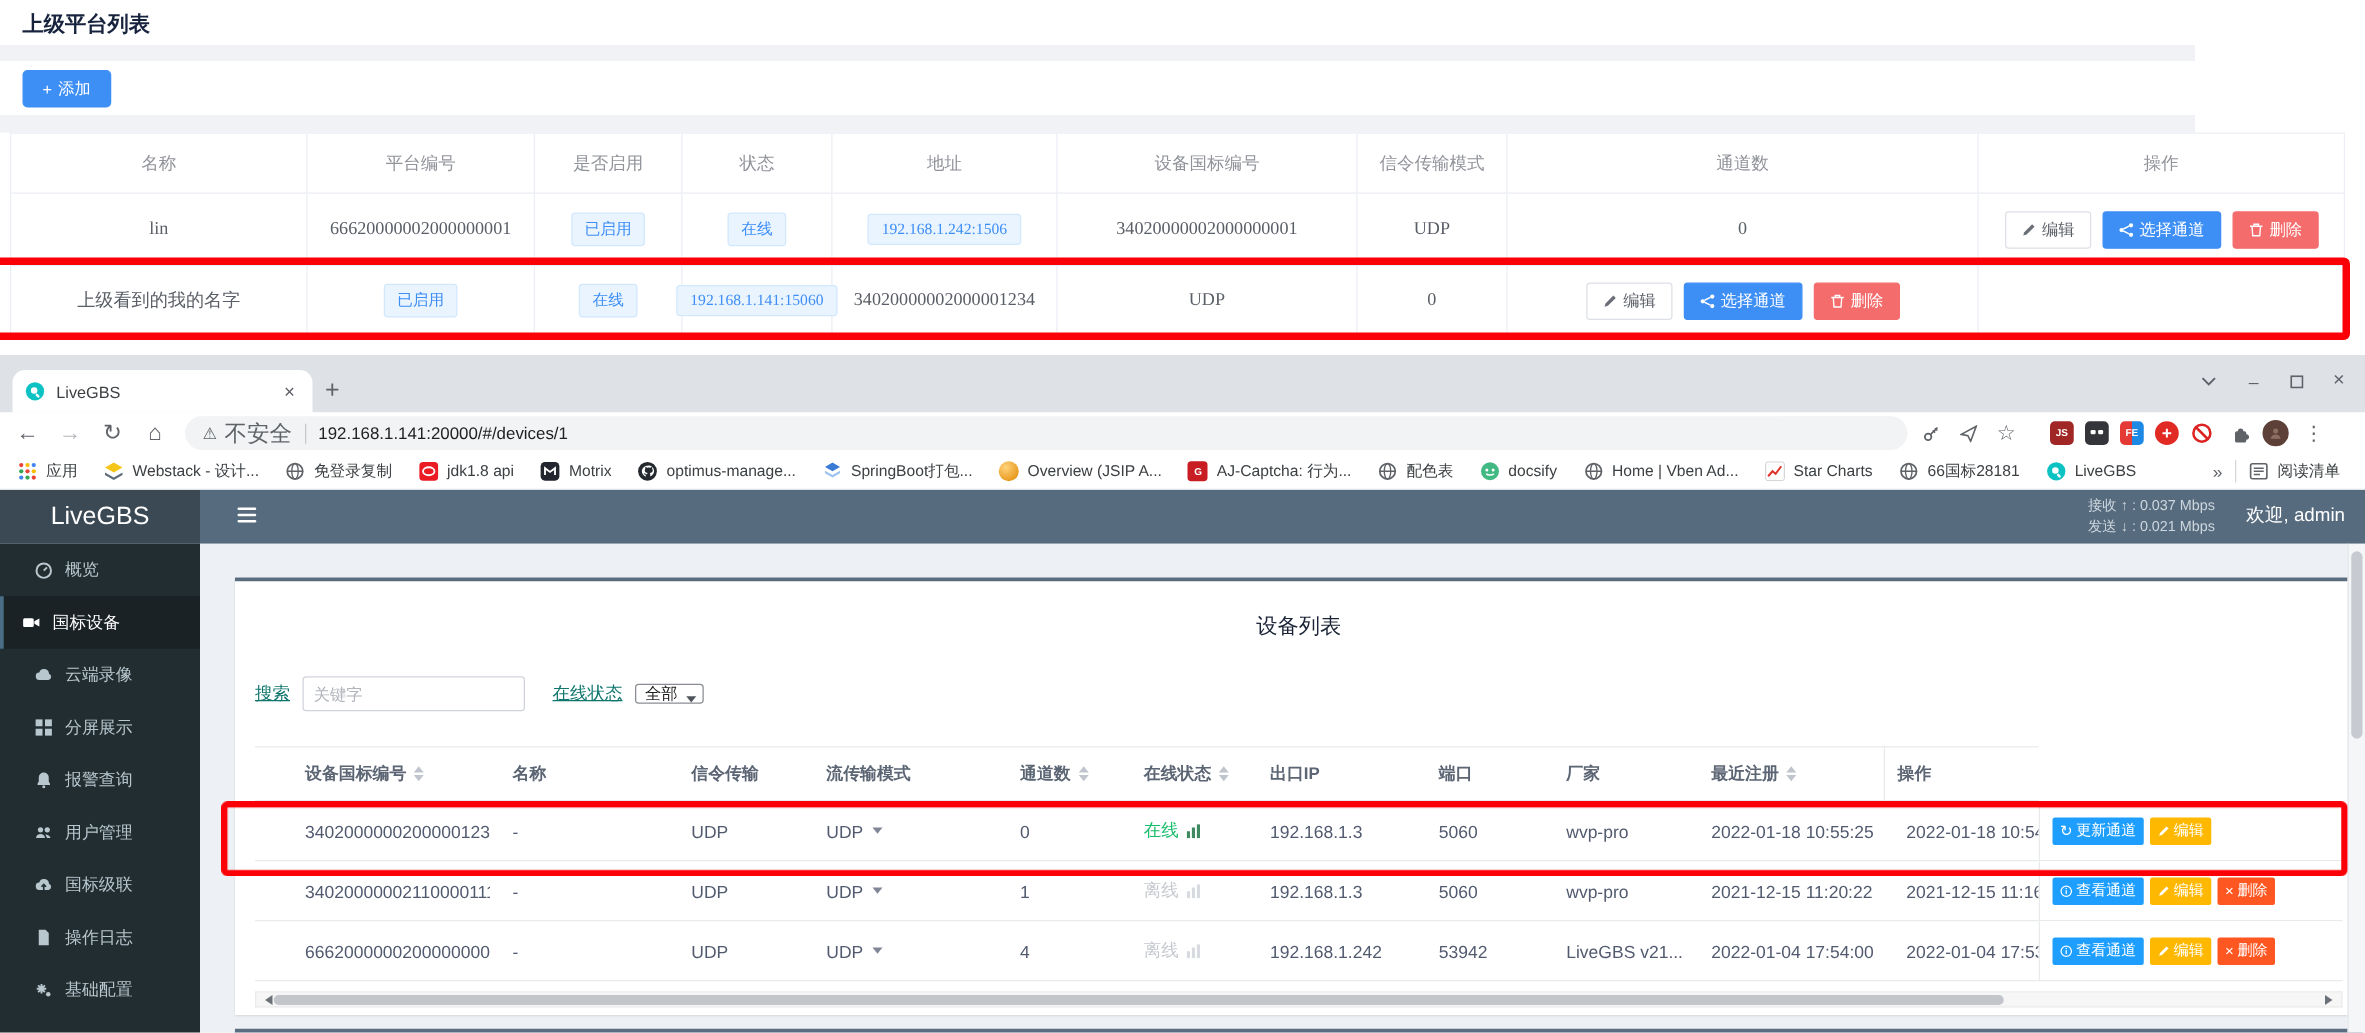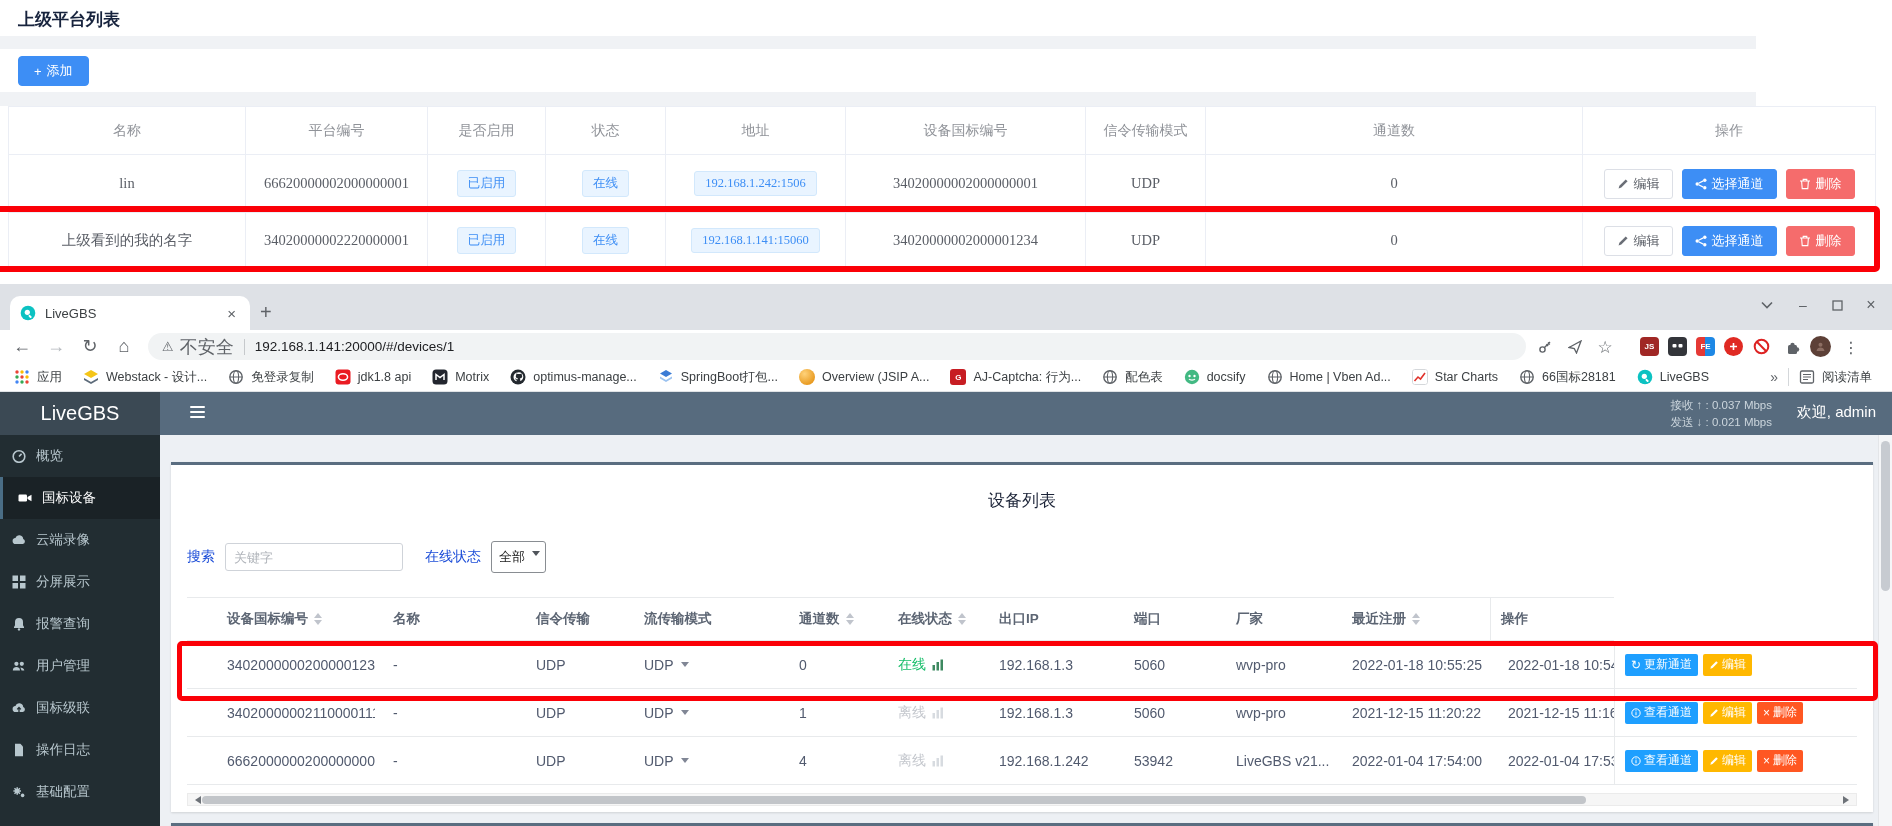--- a/index.html
+++ b/index.html
@@ -76,38 +76,38 @@
   
   #app { position:absolute; left:0; top:392px; width:1892px; height:434px; background:#edf0f4; }
   #logo-box { position:absolute; left:0; top:0; width:160px; height:43px; background:#3b4954;
     color:#fff; font-size:20px; display:flex; align-items:center; justify-content:center; }
   #navbar { position:absolute; left:160px; top:0; right:0; height:43px; background:#576b7e; }
   .hamburger { position:absolute; left:30px; top:14px; cursor:pointer; }
   .hamburger div { width:15px; height:2px; background:#fff; margin-bottom:3px; border-radius:1px; }
   .stats { position:absolute; right:120px; top:5px; font-size:11.5px; color:#ccd6dd; line-height:1.45; text-align:left; }
   .welcome { position:absolute; right:16px; top:11px; font-size:15px; color:#fff; }
   #sidebar { position:absolute; left:0; top:43px; width:160px; height:391px; background:#222d32; overflow:hidden; }
-  .sb-item { height:42px; display:flex; align-items:center; gap:10px; padding-left:12px;
+  .sb-item { height:42px; display:flex; align-items:center; gap:10px; padding-left:28px;
     color:#b8c7ce; font-size:13.5px; cursor:pointer; }
   .sb-item.active { background:#1a2226; color:#fff; border-left:3px solid #4a6d85; padding-left:15px; }
   .sb-item svg { flex:0 0 auto; }
   #main { position:absolute; left:160px; top:43px; right:14px; bottom:0; background:#edf0f4; }
   #vscroll { position:absolute; right:0; top:43px; width:14px; bottom:0; background:#f5f6f8; border-left:1px solid #e3e5e8; }
   #vscroll .thumb { position:absolute; left:2px; right:2px; top:6px; height:150px; background:#c7cbd1; border-radius:5px; }
-  .card { position:absolute; left:11px; width:1702px; background:#fff;
+  .card { position:absolute; left:28px; width:1702px; background:#fff;
     border-top:3px solid #5a6d80; box-shadow:0 1px 2px rgba(0,0,0,.12);padding-left:24px; }
   #device-card { top:27px; height:350px; }
   #next-card { top:388px; height:46px; }
   .dp-title { position:absolute; left:0; right:0; top:24px; text-align:center; font-size:17px; color:#1c2438; }
   .search-row { position:absolute; left:16px; top:76px; display:flex; align-items:center; }
-  .lbl { font-size:14px; color:#1d4ed8; }
+  .lbl { font-size:14px; color:#0f766e;text-decoration:underline; }
   .search-input { width:178px; height:28px; border:1px solid #cfd3d9; border-radius:3px;
     margin-left:10px; padding:0 8px; font-size:13px; color:#333; outline:none; }
   .search-input::placeholder { color:#b0b4ba; }
-  .fake-select { position:relative; margin-left:10px; height:32px; border:1px solid #898d92;
+  .fake-select { position:relative; margin-left:10px; height:16px; border:1px solid #898d92;
     border-radius:3px; background:#fff; padding:0 20px 0 7px; font-size:13px; color:#222;
     display:flex; align-items:center; cursor:pointer; }
   .fake-select .caret { position:absolute; right:5px; top:9px; border:4px solid transparent; border-top:5px solid #50555b; }
   .ml22 { margin-left:22px; }
 
   .dev-table { position:absolute; left:16px; right:16px; top:132px; }
   .dt-row { display:grid; grid-template-columns:188px 143px 108px 155px 99px 101px 135px 102px 116px 156px 124px 1fr; }
   .dt-cell { display:flex; align-items:center; padding-left:18px; border-bottom:1px solid #e8eaec;
     font-size:14px; color:#515a6e; overflow:hidden; white-space:nowrap; }
   .dt-head .dt-cell { height:44px; border-top:1px solid #e8eaec; color:#5c6573; font-weight:700; font-size:13.5px; gap:6px; }
@@ -202,21 +202,20 @@
                 <path d="M1 3h10M4.2 3V1.4h3.6V3M2.6 3l.6 7.6h5.6L9.4 3" fill="none" stroke="#fff" stroke-width="1.1"></path>
               </svg>
             <span>删除</span>
           </button>
         </div>
       </div>
     </div>
 
     <div class="tt-row tt-r2">
       <div class="tt-cell tt-val" style="font-family:'Liberation Sans','DejaVu Sans',sans-serif;">上级看到的我的名字</div>
-      <div class="tt-cell tt-val">34020000002220000001</div>
       <div class="tt-cell">
           <span class="badge-blue cjk">已启用</span>
         </div>
       <div class="tt-cell">
           <span class="badge-blue cjk">在线</span>
         </div>
       <div class="tt-cell">
           <span class="badge-blue">192.168.1.141:15060</span>
         </div>
       <div class="tt-cell tt-val">34020000002000001234</div>

